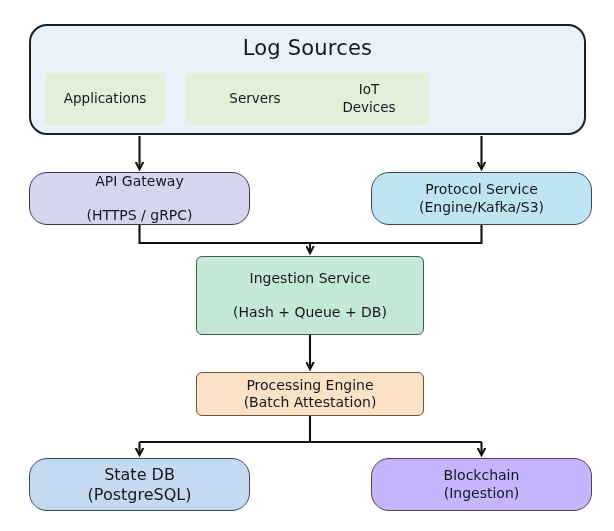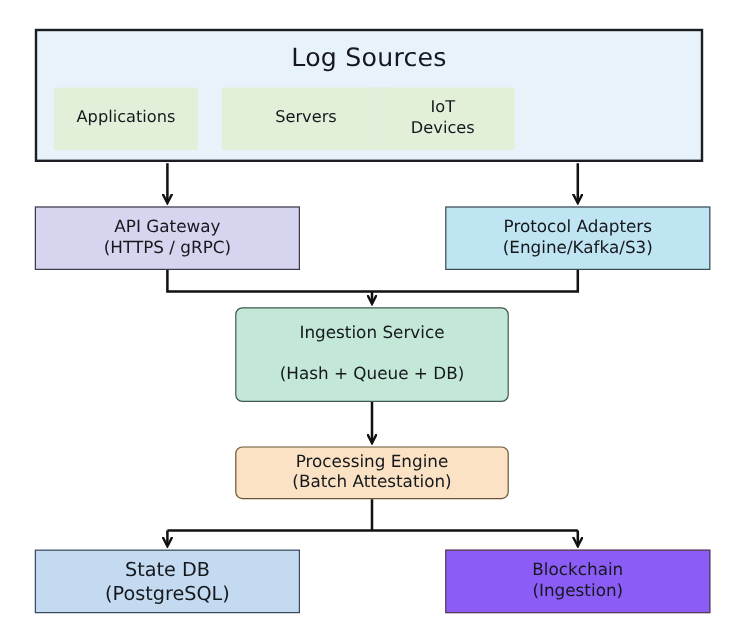--- a/index.html
+++ b/index.html
@@ -26,20 +26,21 @@
   .node {
     position: absolute;
     box-sizing: border-box;
     display: flex;
     flex-direction: column;
     align-items: center;
     justify-content: center;
     text-align: center;
     color: #15181c;
     line-height: 1.25;
+    border-radius: 18px;
   }
   .node .line1,
   .node .line2 {
     display: block;
     white-space: pre;
   }
 
   
   #log-sources {
     left: 29px;
@@ -85,20 +86,21 @@
 
   
   #api-gateway {
     left: 29px;
     top: 172px;
     width: 221px;
     height: 53px;
     background: #d5d5ef;
     border: 1.6px solid #3a3a4a;
     font-size: 14px;
+    justify-content: space-between;
   }
   #protocol-adapters {
     left: 371px;
     top: 172px;
     width: 221px;
     height: 53px;
     background: #bfe4f2;
     border: 1.6px solid #3a4a52;
     font-size: 14px;
   }
@@ -137,21 +139,21 @@
     height: 53px;
     background: #c3daf0;
     border: 1.6px solid #3a4a5a;
     font-size: 16px;
   }
   #blockchain {
     left: 371px;
     top: 458px;
     width: 221px;
     height: 53px;
-    background: #8b5cf6;
+    background: #c4b5fd;
     border: 1.6px solid #5a3f4c;
     font-size: 14px;
   }
 </style>
 </head>
 <body>
 
 <div id="canvas">
 
   <svg id="connectors" viewBox="0 0 614 531" xmlns="http://www.w3.org/2000/svg">
@@ -199,21 +201,21 @@
       </div>
     </div>
   </div>
 
   <div class="node" id="api-gateway">
     <span class="line1">API Gateway</span>
     <span class="line2">(HTTPS / gRPC)</span>
   </div>
 
   <div class="node" id="protocol-adapters">
-    <span class="line1">Protocol Adapters</span>
+    <span class="line1">Protocol Service</span>
     <span class="line2">(Engine/Kafka/S3)</span>
   </div>
 
   <div class="node" id="ingestion-service">
     <span class="line1">Ingestion Service</span>
     <span class="line2">(Hash + Queue + DB)</span>
   </div>
 
   <div class="node" id="processing-engine">
     <span class="line1">Processing Engine</span>

